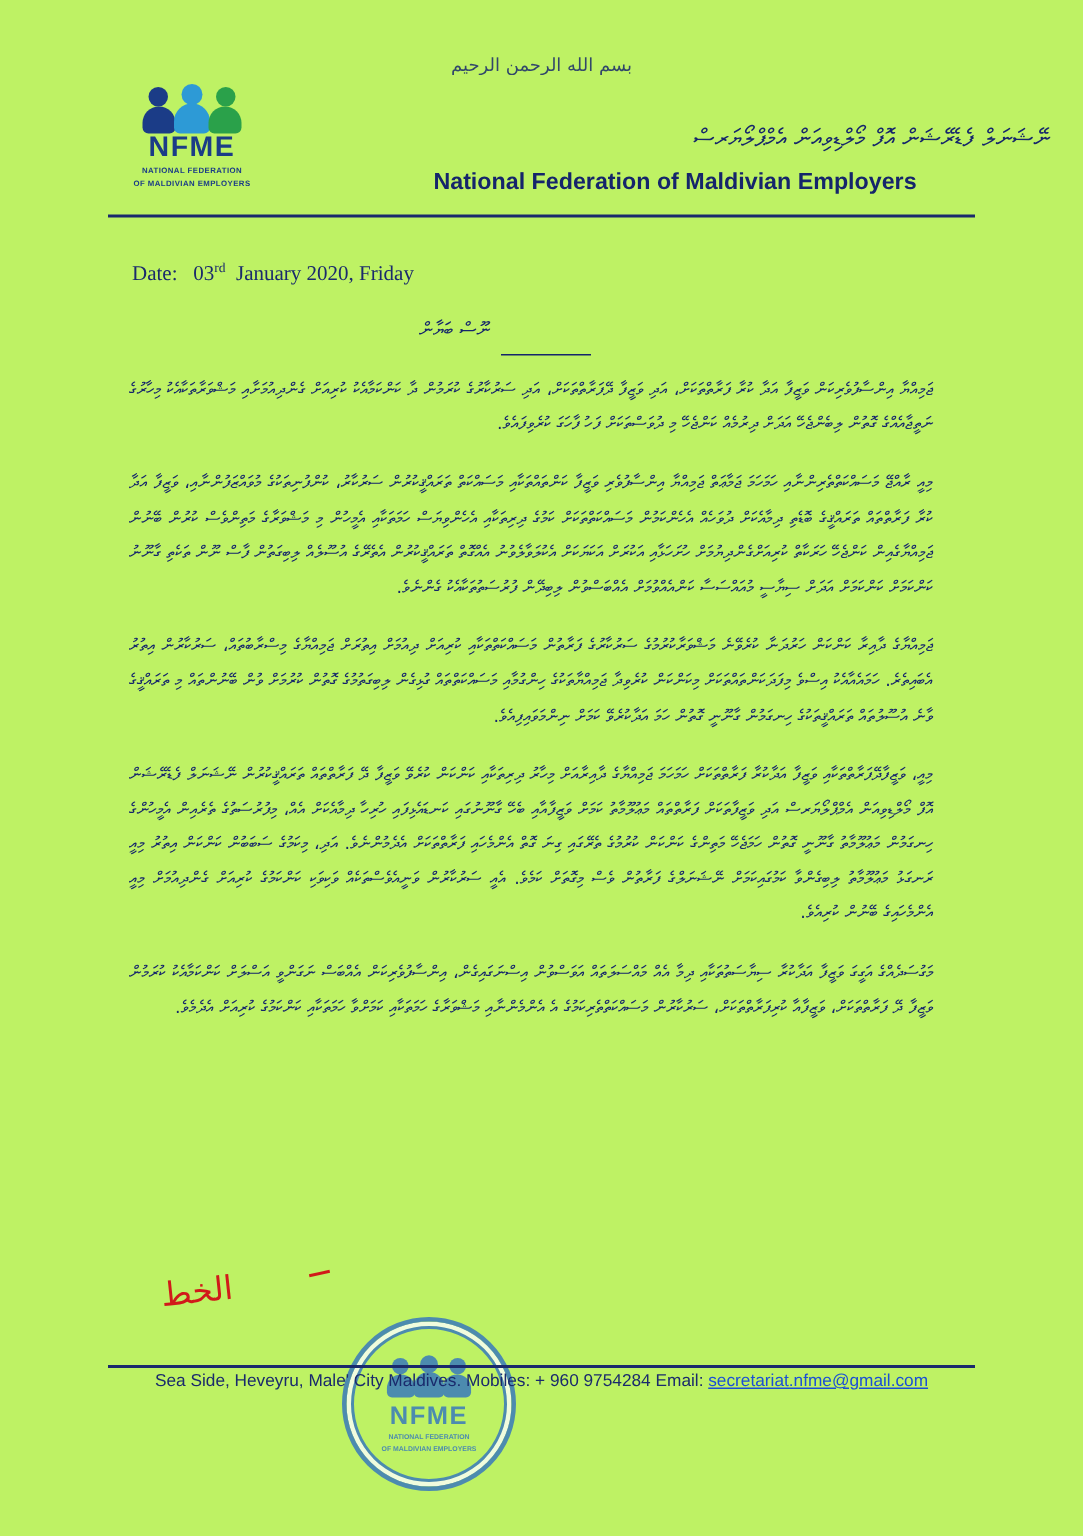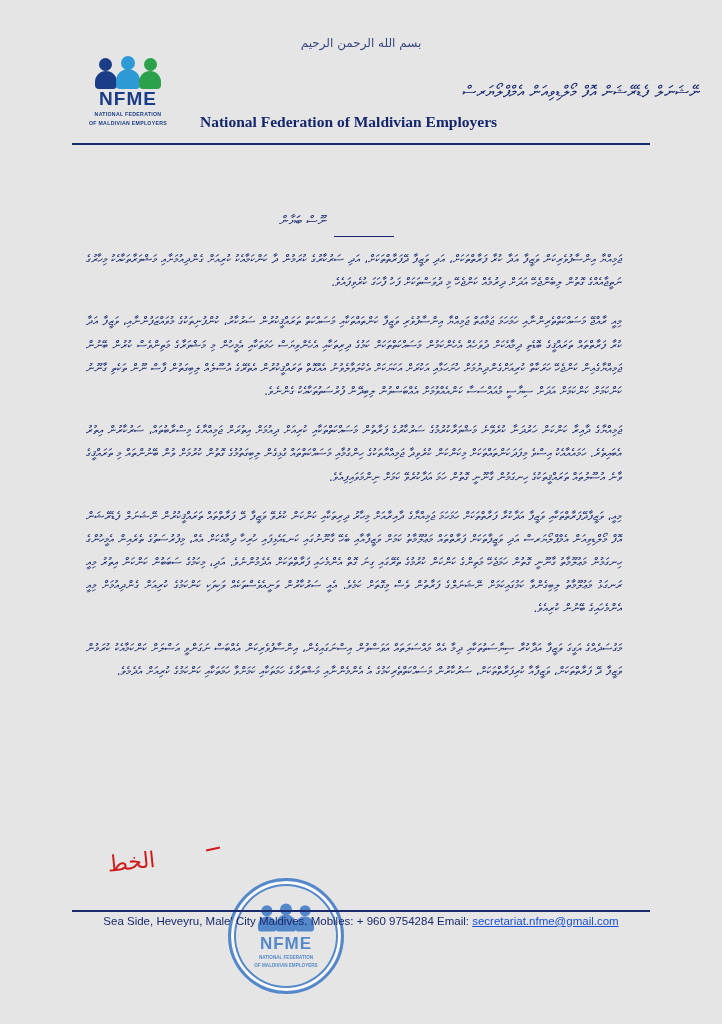--- a/index.html
+++ b/index.html
@@ -4,21 +4,21 @@
 <style>
   html, body {
     margin: 0;
     padding: 0;
     background: #8d8d8d;
   }
   .page {
     position: relative;
     width: 722px;
     height: 1024px;
-    background: #e5e5e5;
+    background: #bef264;
     margin: 0 auto;
     overflow: hidden;
     font-family: "Liberation Serif", serif;
     color: #1a1a5e;
   }
 
   
   .bismillah {
     position: absolute;
     top: 36px;
@@ -103,22 +103,22 @@
     font-family: "DejaVu Sans", sans-serif;
     font-size: 16px;
     color: #15256b;
     direction: rtl;
   }
   .org-en {
     position: absolute;
     top: 113px;
     left: 200px;
     width: 500px;
-    text-align: left;
-    font-family: Liberation Serif, serif;
+    text-align: center;
+    font-family: Liberation Sans, sans-serif;
     font-size: 15.5px;
     font-weight: bold;
     color: #15256b;
   }
 
   .header-rule {
     position: absolute;
     top: 143px;
     left: 72px;
     width: 578px;
@@ -291,20 +291,26 @@
     <div class="logo-sub">NATIONAL FEDERATION</div>
     <div class="logo-sub">OF MALDIVIAN EMPLOYERS</div>
   </div>
 
   <div class="org-dv">ނޭޝަނަލް ފެޑެރޭޝަން އޮފް މޯލްޑިވިއަން އެމްޕްލޯޔަރސް</div>
   <div class="org-en">National Federation of Maldivian Employers</div>
 
   <div class="header-rule"></div>
 
 
+  <div class="date-line">
+    <span>Date:</span>
+    &nbsp;
+    <span>03</span><sup>rd</sup>
+    &nbsp;<span>January 2020, Friday</span>
+  </div>
 
   <div class="subject">ނޫސް ބަޔާން</div>
   <div class="subject-underline"></div>
 
   <div class="body-wrap">
     <p>ޖަމިއްޔާ އިންސާފުވެރިކަން ވަޒީފާ އަދާ ކުރާ ފަރާތްތަކަށް، އަދި ވަޒީފާ ދޭފަރާތްތަކަށް، އަދި ސަރުކާރުގެ ކުރަމުން ދާ ކަންކަމާއެކު ކުރިއަށް ގެންދިއުމަށާއި މަޝްވަރާތަކާއެކު މިހާރުގެ ނަތީޖާއެއްގެ ގޮތުން ލިބެންޖެހޭ އަދަށް ދިރުމެއް ކަންޖެހޭ މި ދުވަސްތަކަށް ފަހު ފާހަގަ ކުރެވިފައެވެ.</p>
     <p>މިއީ ރާއްޖޭ މަސައްކަތްތެރިންނާއި ހަމަހަމަ ޖަމާޢަތް ޖަމިއްޔާ އިންސާފުވެރި ވަޒީފާ ކަންތައްތަކާއި މަސައްކަތް ތަރައްޤީކުރުން ސަރުކާރު، ކުންފުނިތަކުގެ މުވައްޒަފުންނާއި، ވަޒީފާ އަދާ ކުރާ ފަރާތްތައް ތަރައްޤީގެ ބޮޑެތި ދިމާއެކަށް ދުވަހެއް އެހެންކަމުން މަސައްކަތްތަކަށް ކަމުގެ ދިރިތަކާއި އެހެންވިޔަސް ހަމަތަކާއި އެމީހުން މި މަޝްވަރާގެ މަތިންވެސް ކުރުން ބޭނުން ޖަމިއްޔާގެއިން ކަންޖެހޭ ހަރަކާތް ކުރިއަށްގެންދިޔުމަށް ހުށަހަޅާއި އަކުރަށް އަކަޔަކަށް އެކުލަވާލެވުނު އެއްގޮތް ތަރައްޤީކުރުން އެތެރޭގެ އުސޫލެއް ލިބިގަތުން ފާސް ނޫން ތަކެތި ގާނޫނު ކަންކަމަށް ކަންކަމަށް އަދަށް ސިޔާސީ މުއައްސަސާ ކަންއެއްވުމަށް އެއްބަސްވުން ލިބިދޭން ފުރުސަތުތަކާއެކު ގެންނެވެ.</p>
     <p>ޖަމިއްޔާގެ ދާއިރާ ކަންކަން ހަރުދަނާ ކުރެވޭނެ މަޝްވަރާކުރުމުގެ ސަރުކާރުގެ ފަރާތުން މަސައްކަތްތަކާއި ކުރިއަށް ދިއުމަށް އިތުރަށް ޖަމިއްޔާގެ މިސްރާބުތައް، ސަރުކާރުން އިތުރު އެބައިތެރެ. ހަމައެއާއެކު އިސްވެ މިފަދަކަންތައްތަކަށް މިކަންކަން ކުރެވިދާ ޖަމިއްޔާތަކުގެ ހިންގުމާއި މަސައްކަތްތައް ގުޅިގެން ލިބިގަތުމުގެ ގޮތުން ކުރުމަށް ވުން ބޭނުންތައް މި ތަރައްޤީގެ ވާނެ އުސޫލުތައް ތަރައްޤީތަކުގެ ހިނގަމުން ގާނޫނީ ގޮތުން ހަމަ އަދާކުރެވޭ ކަމަށް ނިންމަވައިފިއެވެ.</p>
     <p>މިއީ، ވަޒީފާދޭފަރާތްތަކާއި ވަޒީފާ އަދާކުރާ ފަރާތްތަކަށް ހަމަހަމަ ޖަމިއްޔާގެ ދާއިރާއަށް މިހާރު ދިރިތަކާއި ކަންކަން ކުރެވޭ ވަޒީފާ ދޭ ފަރާތްތައް ތަރައްޤީކުރުން ނޭޝަނަލް ފެޑެރޭޝަން އޮފް މޯލްޑިވިއަން އެމްޕްލޯޔަރސް އަދި ވަޒީފާތަކަށް ފަރާތްތައް މަޢުލޫމާތު ކަމަށް ވަޒީފާއާއި ބެހޭ ގާނޫނުގައި ކަނޑައެޅިފައި ހުރިހާ ދިމާއެކަށް އެއް، މިފުރުސަތުގެ ތެރެއިން އެމީހުންގެ ހިނގަމުން މަޢުލޫމާތު ގާނޫނީ ގޮތުން ހަމަޖެހޭ މަތިންގެ ކަންކަން ކުރުމުގެ ތެރޭގައި ގިނަ ގޮތް އެންމެހައި ފަރާތްތަކަށް އެދެމުންނެވެ. އަދި، މިކަމުގެ ސަބަބުން ކަންކަން އިތުރު މިއީ ރަނގަޅު މަޢުލޫމާތު ލިބިގެންވާ ކަމުގައިކަމަށް ނޭޝަނަލްގެ ފަރާތުން ވެސް މިގޮތަށް ކަމެވެ. އެއީ ސަރުކާރުން ވަނީއެވެސްތަކެއް ވަކިވަކި ކަންކަމުގެ ކުރިއަށް ގެންދިއުމަށް މިއީ އެންމެހައިގެ ބޭނުން ކުރިއެވެ.</p>
     <p>މަގުސަދެއްގެ އަގީގަ ވަޒީފާ އަދާކުރާ ސިޔާސަތުތަކާއި ދިމާ އެއް މައްސަލަތައް އަވަސްވުން އިސްނަގައިގެން، އިންސާފުވެރިކަން އެއްބަސް ނަގަންވީ އަސްލަށް ކަންކަމާއެކު ކުރަމުން ވަޒީފާ ދޭ ފަރާތްތަކަށް، ވަޒީފާއާ ކުރިފަރާތްތަކަށް، ސަރުކާރުން މަސައްކަތްތެރިކަމުގެ އެ އެންމެންނާއި މަޝްވަރާގެ ހަމަތަކާއި ކަމަށްވާ ހަމަތަކާއި ކަންކަމުގެ ކުރިއަށް އެދެމެވެ.</p>

